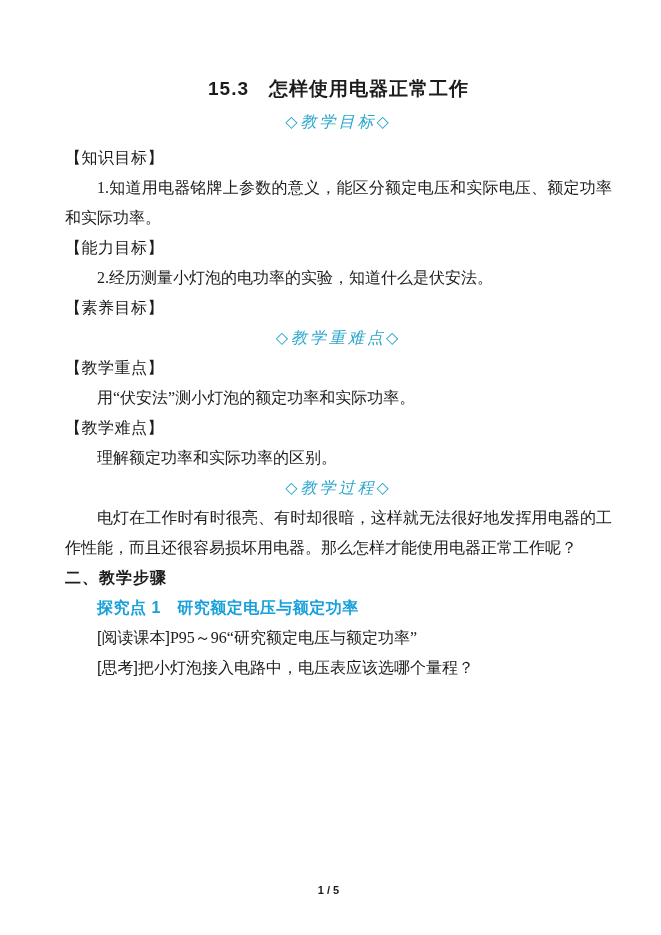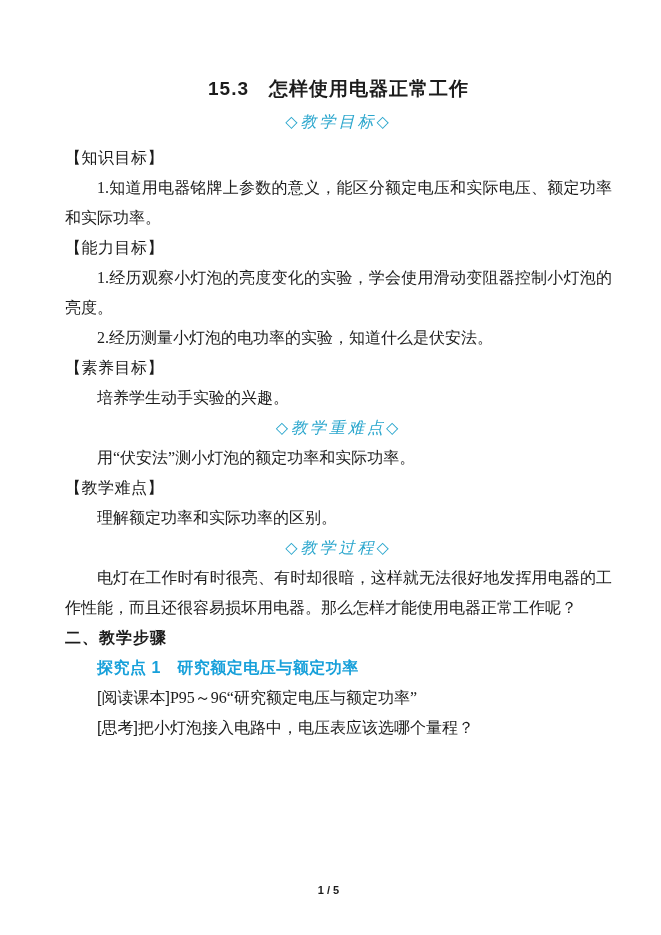--- a/index.html
+++ b/index.html
@@ -99,28 +99,27 @@
     <h1 class="doc-title">15.3　怎样使用电器正常工作</h1>
 
     <div class="banner banner-goals">◇教学目标◇</div>
 
     <div class="body-start">
 
       <p class="line sec-header">【知识目标】</p>
       <p class="line para">1.知道用电器铭牌上参数的意义，能区分额定电压和实际电压、额定功率和实际功率。</p>
 
       <p class="line sec-header">【能力目标】</p>
-      <p class="line para">1.经历观察小灯泡的亮度变化的实验，学会使用滑动变阻器控制小灯泡的亮度。</p>
       <p class="line para">2.经历测量小灯泡的电功率的实验，知道什么是伏安法。</p>
 
       <p class="line sec-header">【素养目标】</p>
-      <p class="line para">培养学生动手实验的兴趣。</p>
 
       <div class="banner">◇教学重难点◇</div>
 
+      <p class="line sec-header">【教学重点】</p>
       <p class="line para">用“伏安法”测小灯泡的额定功率和实际功率。</p>
 
       <p class="line sec-header">【教学难点】</p>
       <p class="line para">理解额定功率和实际功率的区别。</p>
 
       <div class="banner">◇教学过程◇</div>
 
       <p class="line para">电灯在工作时有时很亮、有时却很暗，这样就无法很好地发挥用电器的工作性能，而且还很容易损坏用电器。那么怎样才能使用电器正常工作呢？</p>
 
       <p class="line bold-header">二、教学步骤</p>

